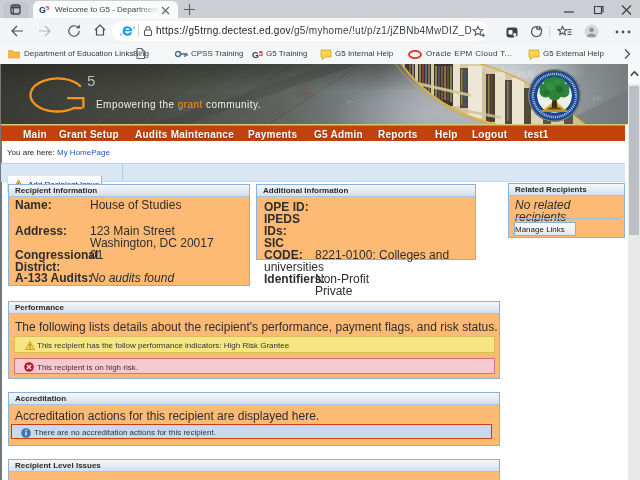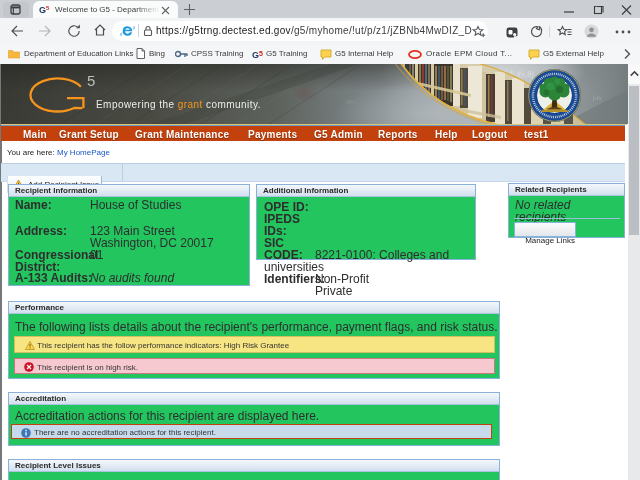--- a/index.html
+++ b/index.html
@@ -20,21 +20,21 @@
 #page{position:absolute;left:0;top:64px;width:628px;height:416px;background:#fff;border-left:2px solid #75787b;box-sizing:border-box}
 #goldline{position:absolute;left:1px;top:124px;width:626px;height:1px;background:#d8c873}
 #nav{position:absolute;left:1px;top:125px;width:624px;height:16px;background:#c2410c;border-top:1px solid #7099cc;box-sizing:border-box}
 #nav span{position:absolute;top:3px;color:#fff;font-weight:bold;font-size:10px;letter-spacing:.25px;text-shadow:0 1px 1px rgba(0,0,0,.35)}
 #crumb{position:absolute;left:7px;top:148px;font-size:8px;color:#222}
 #crumb a{color:#1b56c7;text-decoration:none}
 #band{position:absolute;left:1px;top:163px;width:624px;height:19px;background:#d9e7f5;border-top:1px solid #b9cfe4;border-bottom:1px solid #c5d8ea;box-sizing:border-box}
 #addbtn{position:absolute;left:6px;top:12px;width:93px;height:17px;background:linear-gradient(#fdfefe,#e9f1f9);border-right:1px solid #9db9d8;border-left:1px solid #cfe0ef}
 #addbtn .t{position:absolute;left:20px;top:4px;font-size:8px;color:#1c1c1c}
 #sep2{position:absolute;left:121px;top:0;width:1px;height:17px;background:#b9cfe4}
-.panel{position:absolute;border:1px solid #8ab1da;background:#22c55e;box-sizing:border-box}
+.panel{position:absolute;border:1px solid #8ab1da;background:#fdba74;box-sizing:border-box}
 .phead{height:12px;background:linear-gradient(#f4f8fb,#d3dfee);border-bottom:1px solid #a9c4de;font-size:8px;font-weight:bold;color:#2a2a2a;padding:1px 0 0 6px;box-sizing:border-box}
 .prow{position:absolute;font-size:12px;color:#2e2e2e;line-height:12px}
 .lbl{font-weight:bold}
 .ital{font-style:italic}
 .ibox{position:absolute;font-size:8px;color:#333;box-sizing:border-box}
 .ibox .t{position:absolute;left:22px;top:4px}
 
 #sbar{position:absolute;left:628px;top:64px;width:12px;height:416px;background:#e8e9ea}
 #sarrow{position:absolute;left:0;top:0;width:12px;height:20px;background:#f9f9f9}
 #sthumb{position:absolute;left:1px;top:22px;width:10px;height:149px;background:#bbbfc3}
@@ -125,21 +125,21 @@
 
 <div id="favbar"></div>
 <svg class="abs" style="left:8px;top:49px" width="12" height="10" viewBox="0 0 12 10">
     <path d="M.5 1.5h4l1 1.5h6v6h-11z" fill="#f6b73c" stroke="#e09a28" stroke-width=".6"></path>
   </svg>
 <div class="favitem" style="left:24px">Department of Education Links</div>
 <svg class="abs" style="left:136px;top:48px" width="9" height="11" viewBox="0 0 9 11">
     <path d="M1 .5h5l2.5 2.5v7.5h-7.5z" fill="#fff" stroke="#5f6368" stroke-width="1"></path>
     <path d="M6 .5V3h2.5" fill="none" stroke="#5f6368" stroke-width="1"></path>
   </svg>
-<div class="favitem" style="left:149px">Bing</div>
+<div class="favitem" style="left:133px">Bing</div>
 <svg class="abs" style="left:175px;top:50px" width="13" height="8" viewBox="0 0 13 8">
     <circle cx="3" cy="4" r="2.5" fill="none" stroke="#4a6785" stroke-width="1.4"></circle>
     <path d="M5.5 4h7M10 4v3M12 4v2" stroke="#4a6785" stroke-width="1.4"></path>
   </svg>
 <div class="favitem" style="left:191px">CPSS Training</div>
 <div class="abs" style="left:252px;top:50px;font-size:9px;font-weight:bold;color:#1f3864">G<span style="font-size:7px;color:#cc2222;vertical-align:2px">5</span></div>
 <div class="favitem" style="left:266px">G5 Training</div>
 <svg class="abs" style="left:320px;top:49px" width="12" height="11" viewBox="0 0 12 11">
     <path d="M1 1h10v7H5l-2.5 2.5V8H1z" fill="#ffd24d" stroke="#c9a227" stroke-width=".8"></path>
   </svg>
@@ -306,21 +306,21 @@
   <path d="M66 34.2 H 82.4 V 44.3" fill="none" stroke="#f7941d" stroke-width="2.3"></path>
   <text x="86" y="22" font-size="15" fill="#bbbebb" font-family="Liberation Sans,sans-serif">5</text>
  </g>
  <text x="95" y="43.5" font-size="10" letter-spacing=".45" fill="#eceee9">Empowering the <tspan fill="#f7941d">grant</tspan> community.</text>
 </svg>
 <div id="goldline"></div>
 <div id="goldline"></div>
 <div id="nav">
   <span style="left:22px">Main</span>
   <span style="left:58px">Grant Setup</span>
-  <span style="left:134px">Grant Maintenance</span>
+  <span style="left:134px">Audits Maintenance</span>
   <span style="left:247px">Payments</span>
   <span style="left:313px">G5 Admin</span>
   <span style="left:377px">Reports</span>
   <span style="left:434px">Help</span>
   <span style="left:471px">Logout</span>
   <span style="left:523px">test1</span>
 </div>
 <div id="crumb">You are here: <a href="#">My HomePage</a></div>
 <div id="band">
   <div id="addbtn">
@@ -360,21 +360,21 @@
     <div><span class="lbl" style="display:inline-block;width:51px">OPE ID:</span></div>
     <div><span class="lbl" style="display:inline-block;width:51px">IPEDS IDs:</span></div>
     <div><span class="lbl" style="display:inline-block;width:51px">SIC CODE:</span>8221-0100: Colleges and universities</div>
     <div style="position:relative"><span class="lbl" style="display:inline-block;width:51px">Identifiers:</span>Non-Profit<br><span style="margin-left:51px">Private</span></div>
   </div>
 </div>
 <div class="panel" style="left:508px;top:183px;width:117px;height:55px">
   <div class="phead">Related Recipients</div>
   <div class="prow ital" style="left:6px;top:15px">No related recipients</div>
   <div class="abs" style="left:5px;top:34px;width:106px;height:1px;background:#9fbcdb"></div>
-  <div class="abs" style="left:5px;top:38px;width:62px;height:14px;background:linear-gradient(#fafbfc,#e4e7ea);border:1px solid #8ab1da;box-sizing:border-box;font-size:8px;color:#222;text-align:right;padding-top:13px">Manage Links</div>
+  <div class="abs" style="left:5px;top:38px;width:62px;height:14px;background:linear-gradient(#fafbfc,#e4e7ea);border:1px solid #8ab1da;box-sizing:border-box;font-size:8px;color:#222;text-align:left;padding-top:2px">Manage Links</div>
 </div>
 <div class="panel" style="left:8px;top:301px;width:492px;height:78px">
   <div class="phead">Performance</div>
   <div class="prow" style="left:6px;top:19px">The following lists details about the recipient's performance, payment flags, and risk status.</div>
   <div class="ibox" style="left:5px;top:34px;width:481px;height:17px;background:#f7e584;border:1px solid #d6be5e">
     <svg class="abs" style="left:10px;top:4px" width="10" height="9" viewBox="0 0 10 9">
         <path d="M5 .5L9.5 8.5H.5z" fill="#ffd84d" stroke="#b8912b" stroke-width=".8"></path>
         <path d="M5 3v2.6" stroke="#6a5200" stroke-width="1"></path>
         <circle cx="5" cy="6.8" r=".6" fill="#6a5200"></circle>
       </svg>

